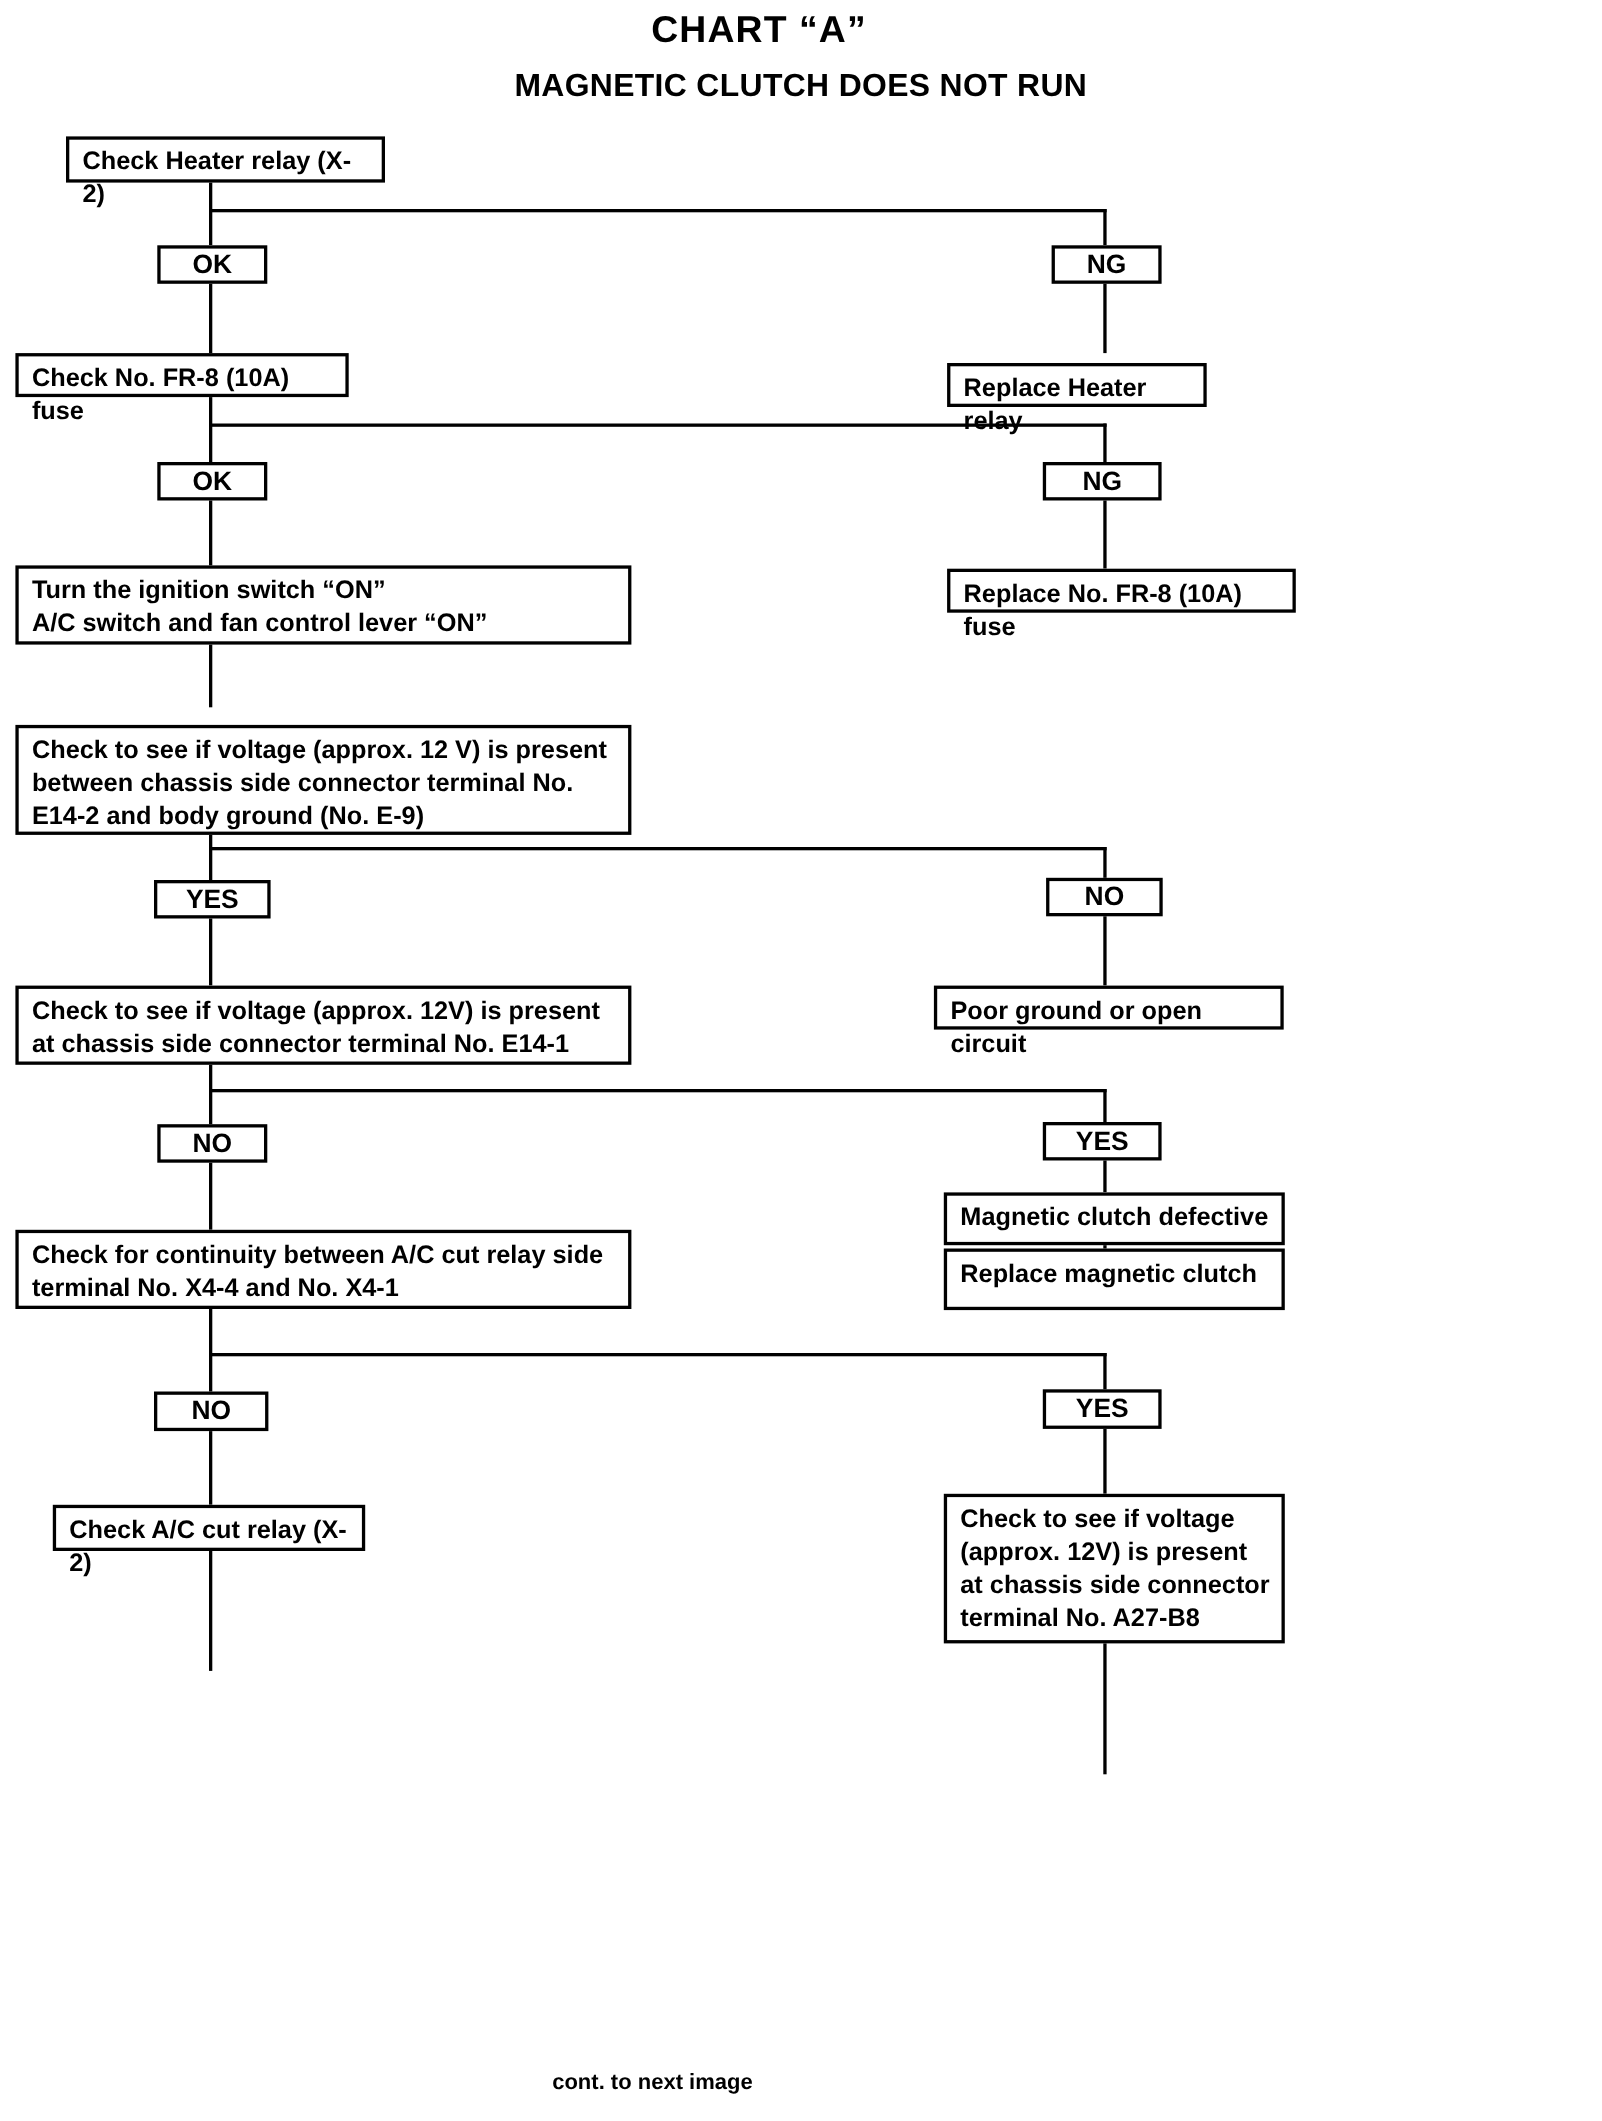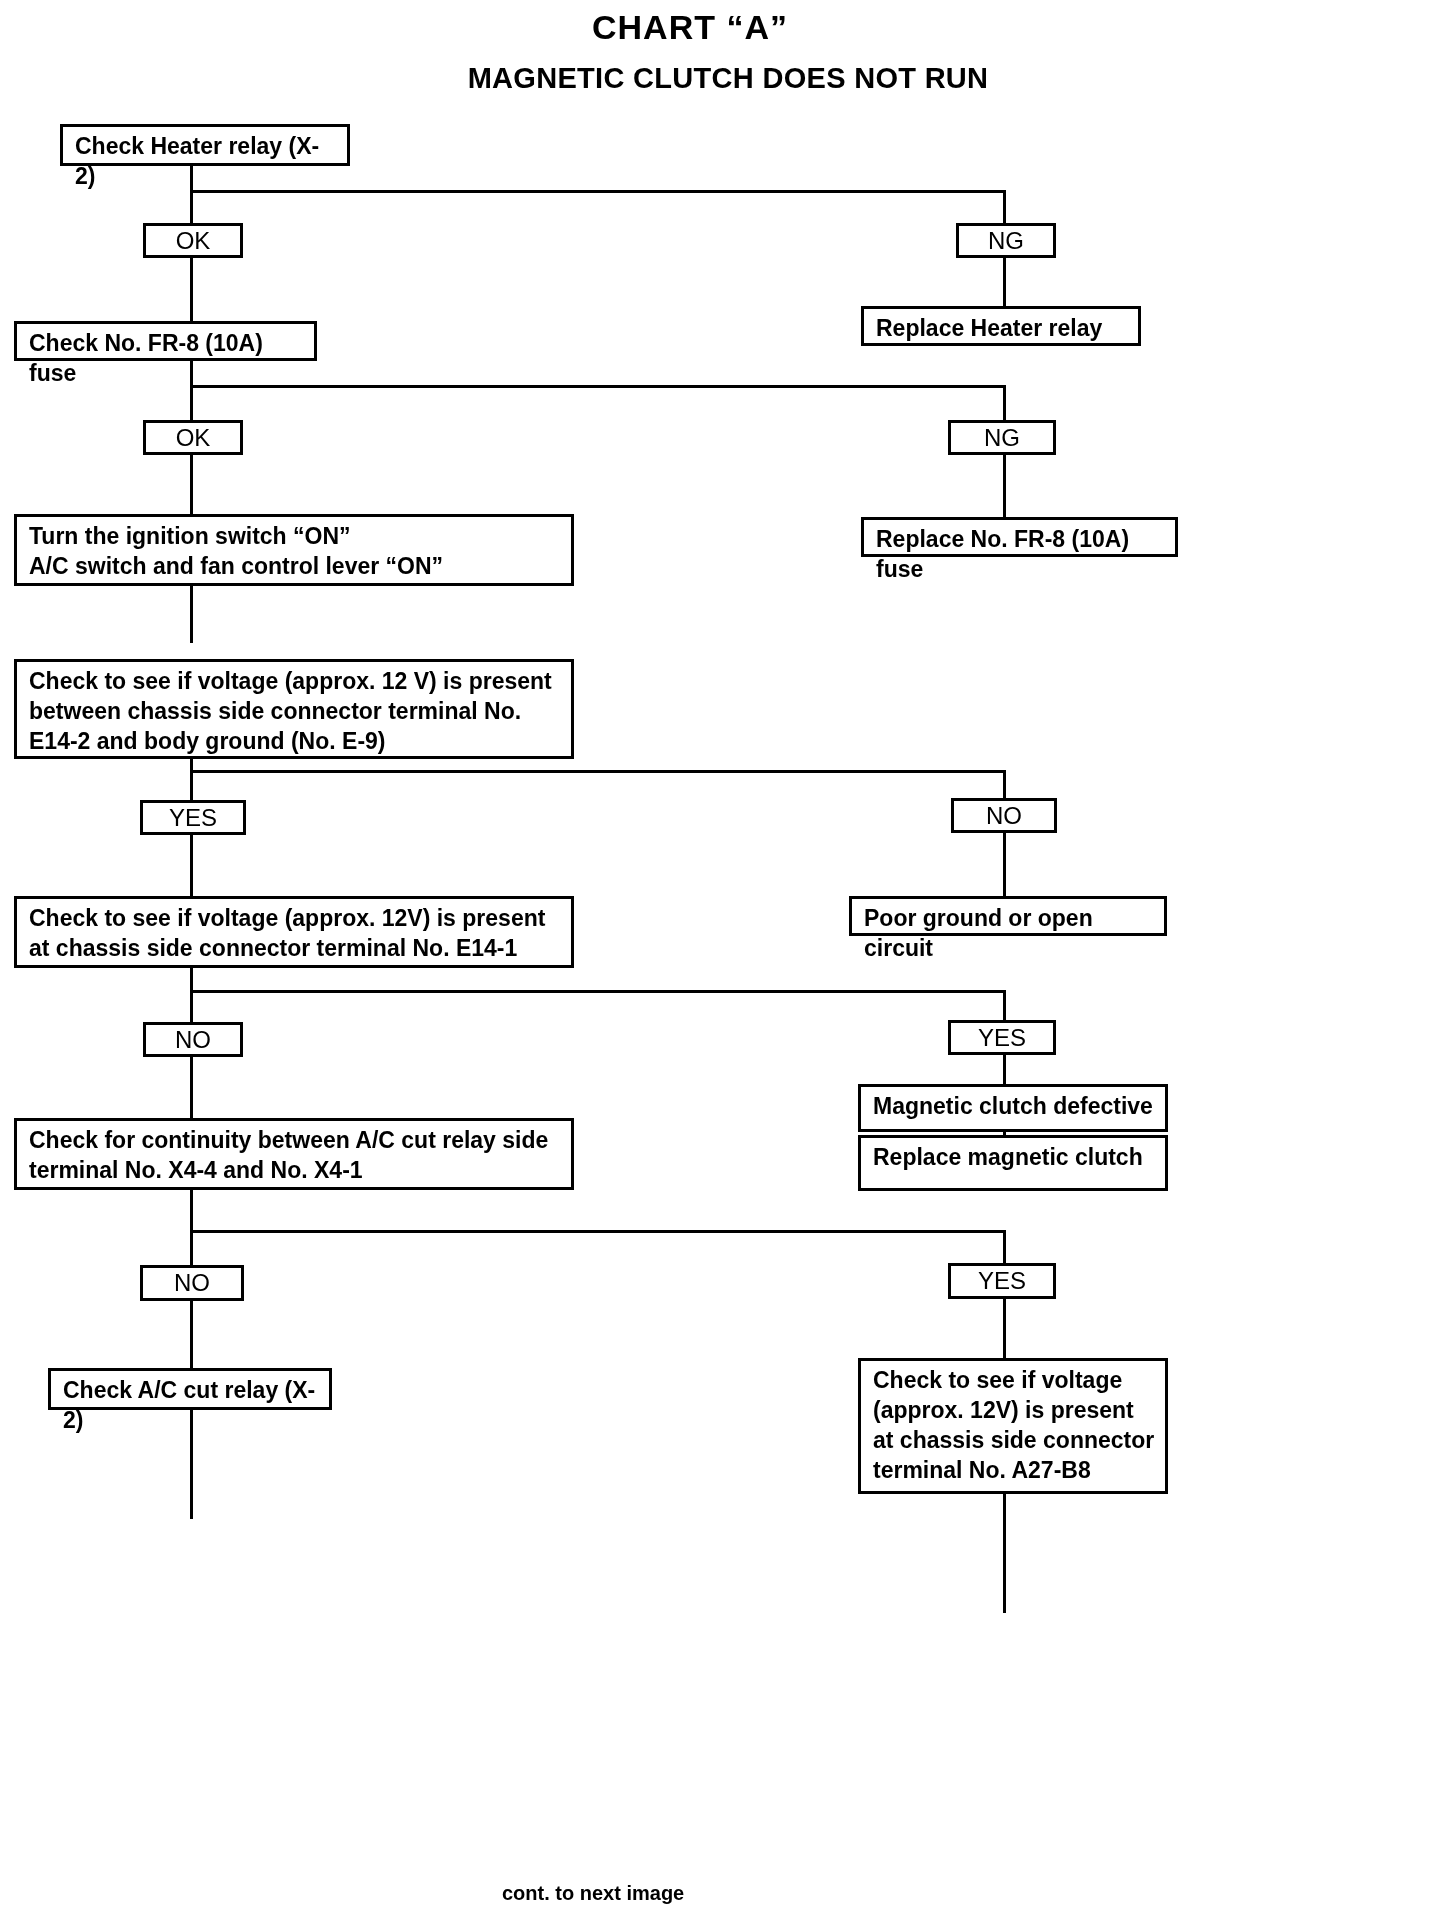--- a/index.html
+++ b/index.html
@@ -52,21 +52,21 @@
     white-space: pre-line;
     z-index: 3;
   }
   
   .chip {
     position: absolute;
     box-sizing: border-box;
     border: 3px solid #000;
     background: #fff;
     font-size: 24px;
-    font-weight: normal;
+    font-weight: bold;
     text-align: center;
     display: flex;
     align-items: center;
     justify-content: center;
     z-index: 4;
   }
   
   .vline {
     position: absolute;
     width: 3px;
@@ -100,21 +100,21 @@
 
   <div class="hline" style="left:190px; top:190px; width:816px;"></div>
   <div class="vline" style="left:1003px; top:190px; height:33px;"></div>
 
   <div class="chip" style="left:143px; top:223px; width:100px; height:35px;">OK</div>
   <div class="chip" style="left:956px; top:223px; width:100px; height:35px;">NG</div>
 
   <div class="vline" style="left:190px; top:257px; height:64px;"></div>
   <div class="vline" style="left:1003px; top:257px; height:64px;"></div>
 
-  <div class="node" style="left:861px; top:306px; width:280px; height:40px;">Replace Heater relay</div>
+  <div class="node" style="left:861px; top:330px; width:236px; height:40px;">Replace Heater relay</div>
 
   <div class="node" style="left:14px; top:321px; width:303px; height:40px;">Check No. FR-8 (10A) fuse</div>
 
   <div class="vline" style="left:190px; top:360px; height:60px;"></div>
   <div class="hline" style="left:190px; top:385px; width:816px;"></div>
   <div class="vline" style="left:1003px; top:385px; height:35px;"></div>
 
   <div class="chip" style="left:143px; top:420px; width:100px; height:35px;">OK</div>
   <div class="chip" style="left:948px; top:420px; width:108px; height:35px;">NG</div>
 

